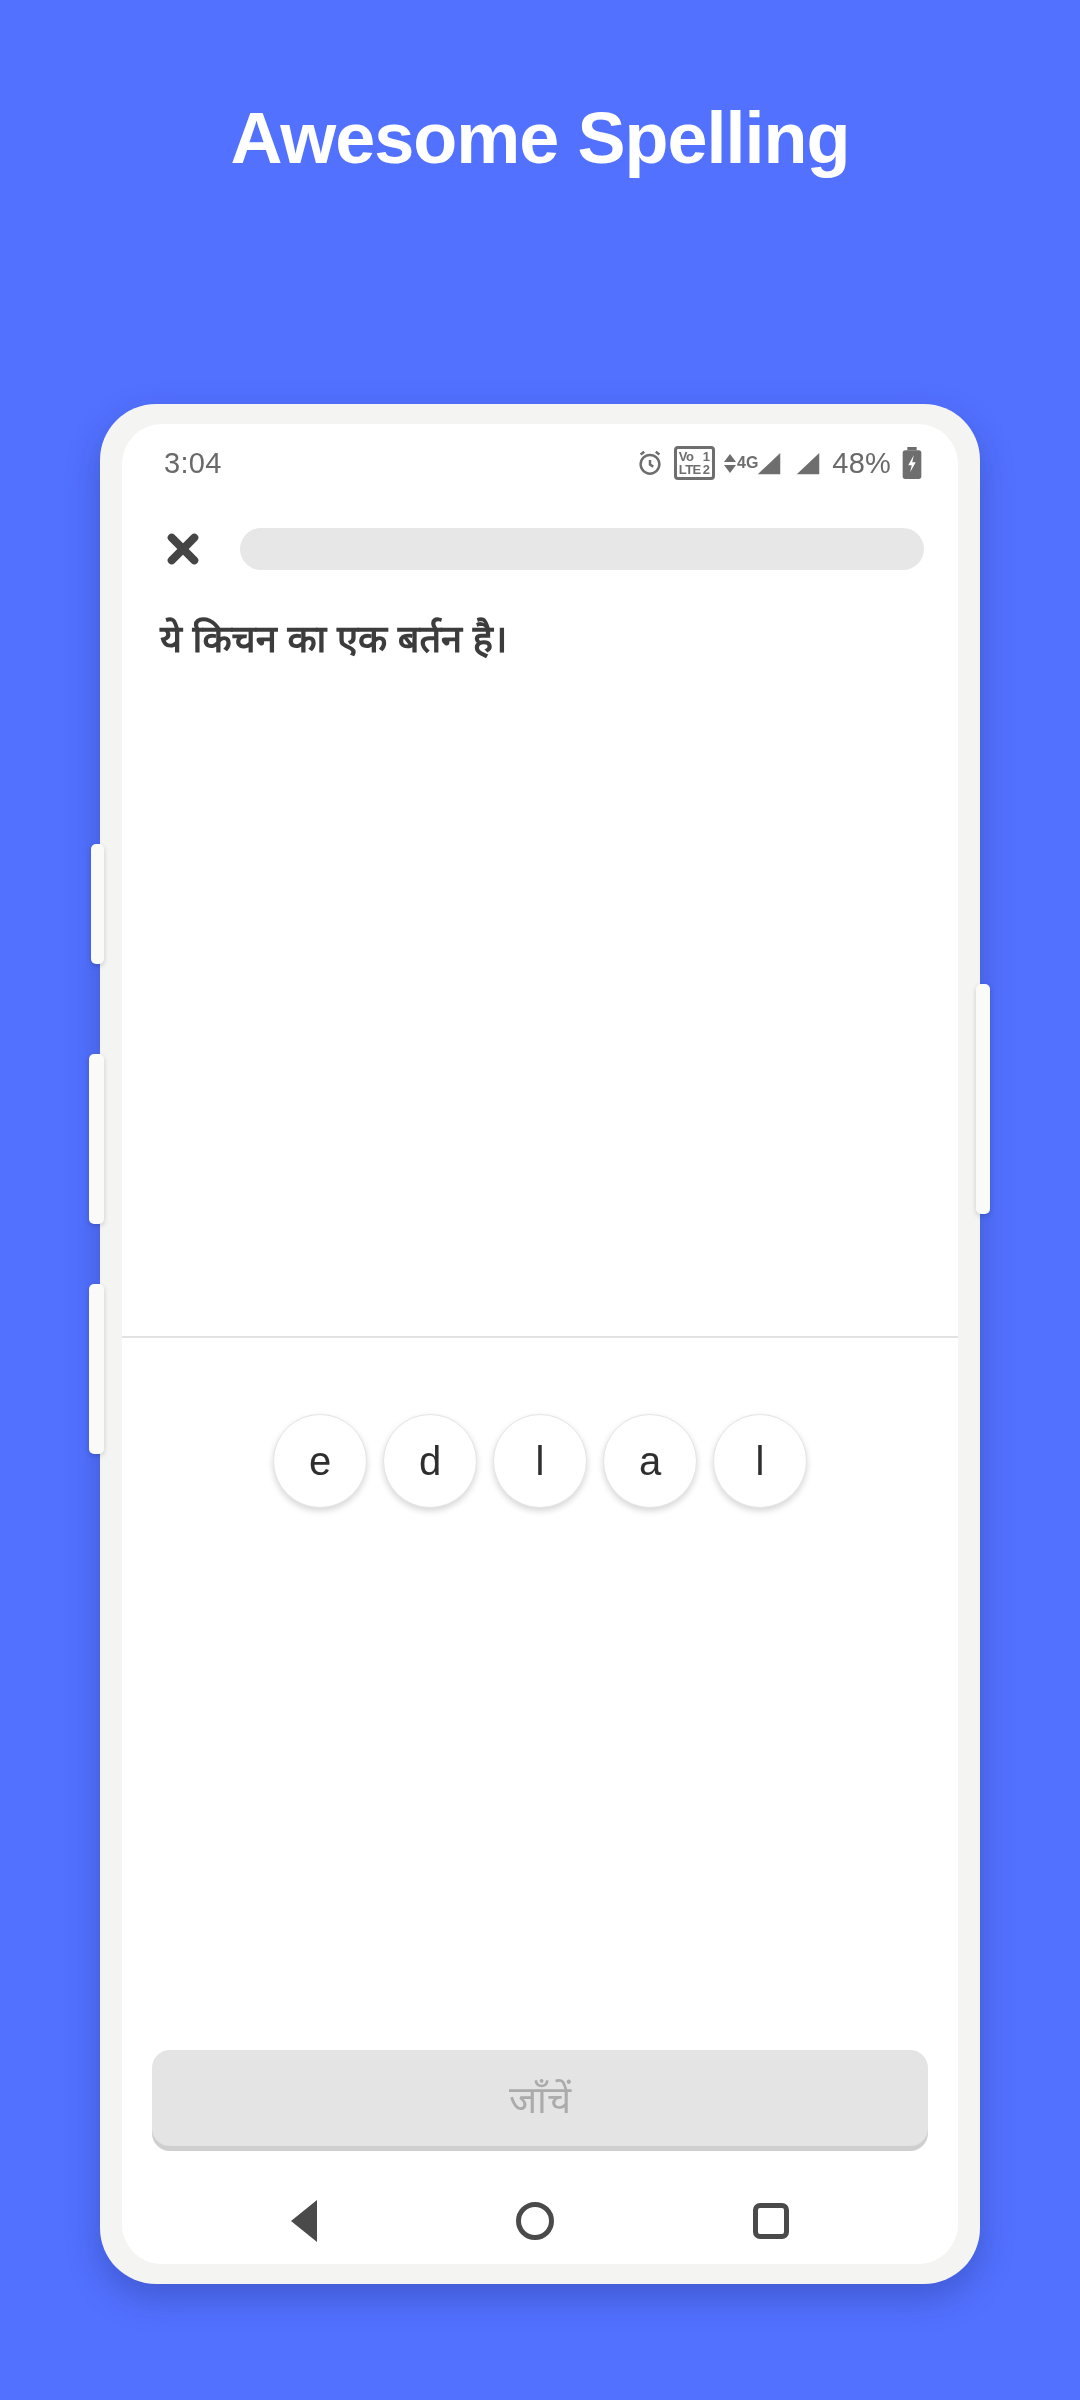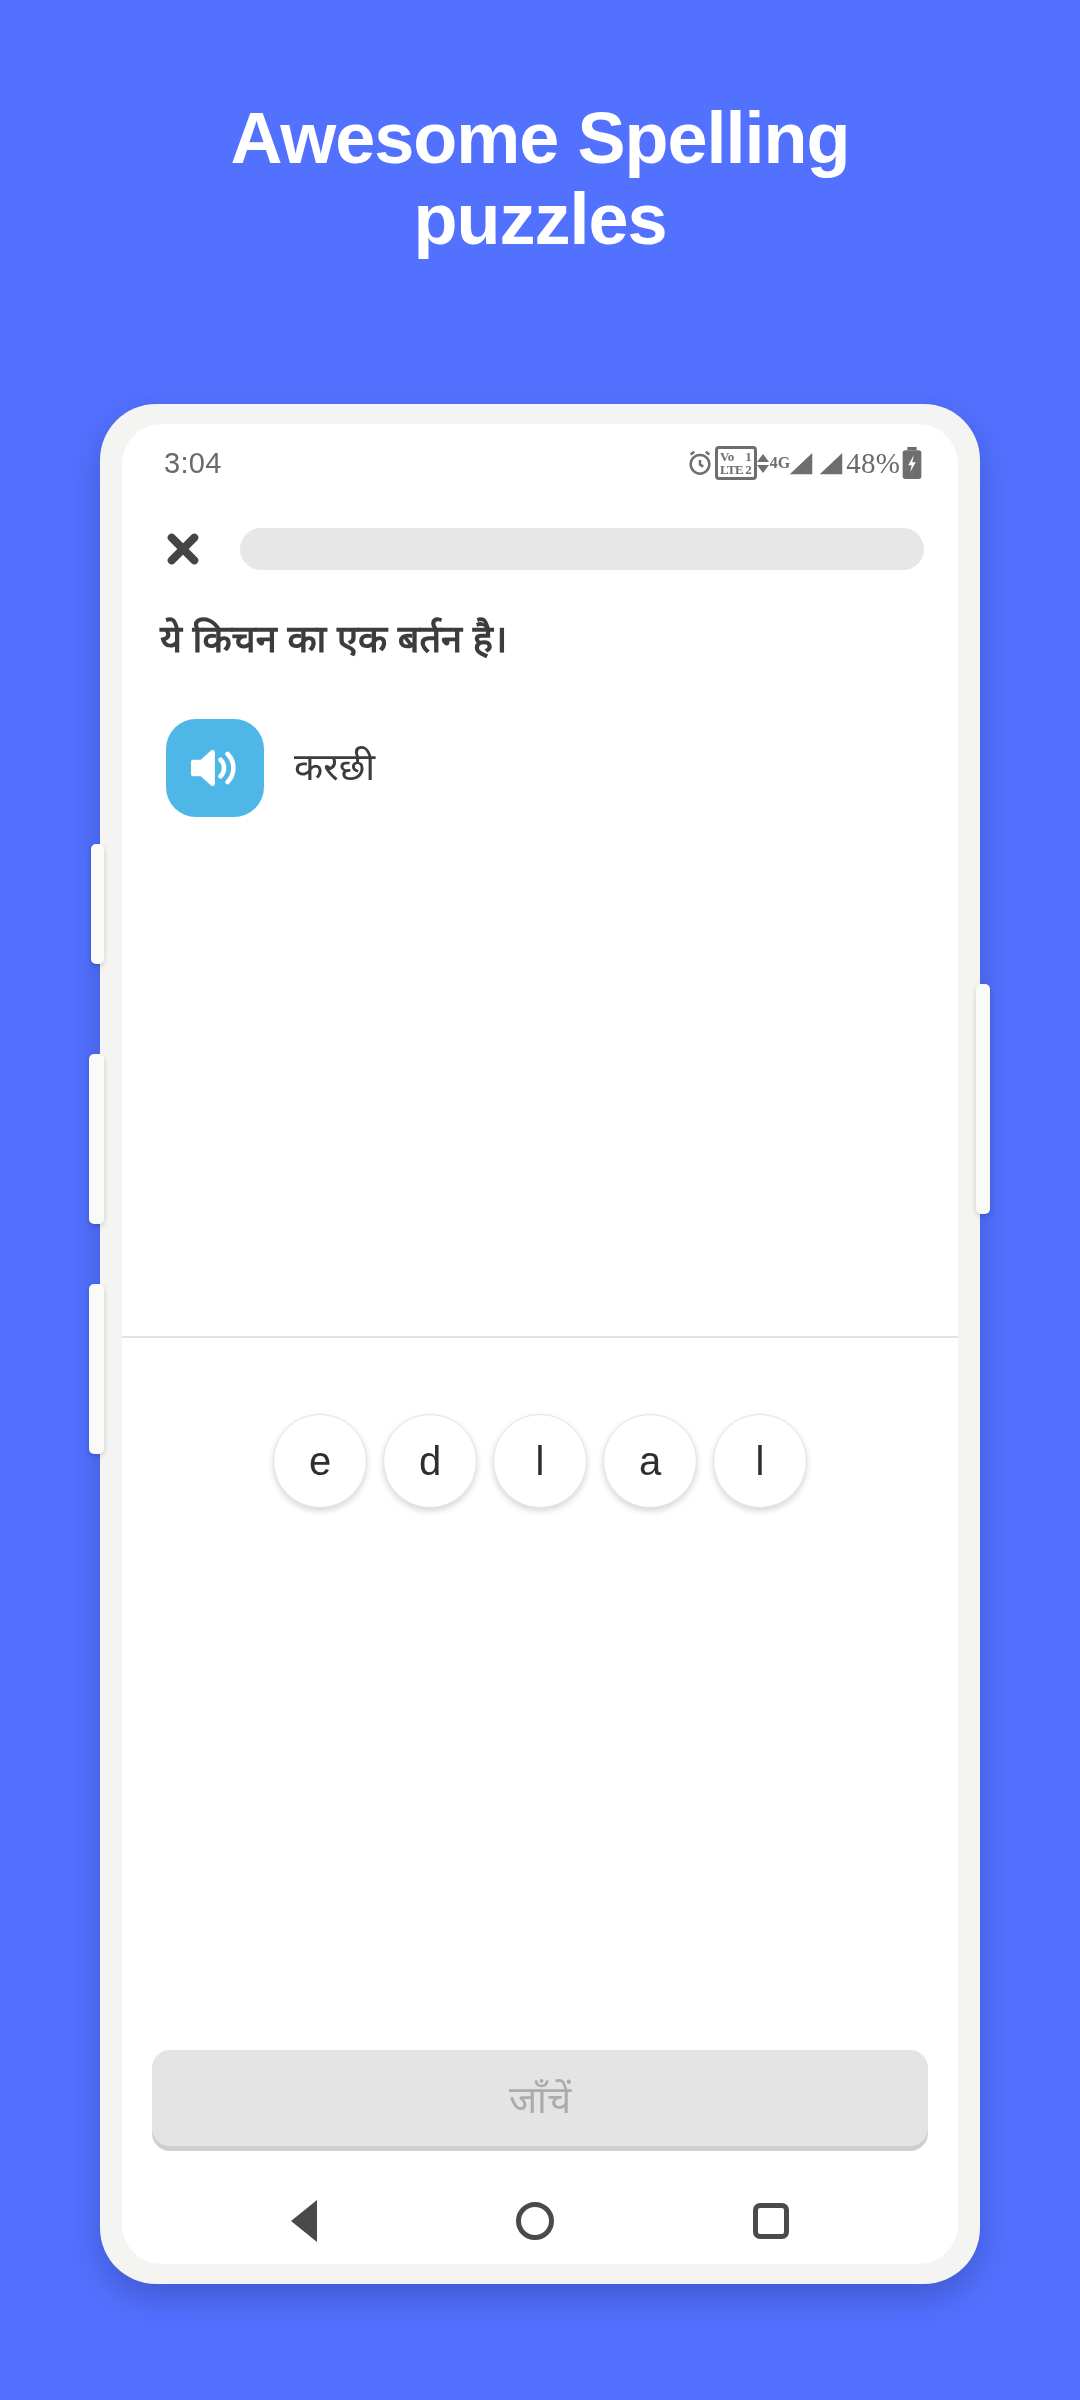--- a/index.html
+++ b/index.html
@@ -47,21 +47,21 @@
 
   
   .statusbar {
     position:absolute; top:0; left:0; width:836px; height:78px;
     display:flex; align-items:center;
     padding:0 34px 0 42px;
     color:#6A6A6A;
   }
   .sb-time { font-size:29px; letter-spacing:.3px; }
   .sb-right {
-    margin-left:auto; display:flex; align-items:center; font-family:Liberation Serif, serif;
+    margin-left:auto; display:flex; align-items:center; gap:9px;
   }
   .sb-pct { font-size:29px; letter-spacing:.2px; }
   .sb-ico { display:flex; align-items:center; }
   .volte-box {
     display:flex; align-items:center;
     border:3px solid #6E6E6E; border-radius:4px;
     padding:1px 2px; line-height:1;
   }
   .volte-l {
     display:flex; flex-direction:column;
@@ -175,21 +175,20 @@
   .nav-recent {
     width:36px; height:36px; border-radius:7px;
     border:5px solid #4A4A4A;
   }
 </style>
 </head>
 <body>
 
 <div class="headline">
   <span class="line">Awesome Spelling</span>
-  <span class="line">puzzles</span>
 </div>
 
 <div class="phone">
 
   <div class="btn-side btn-left-1"></div>
   <div class="btn-side btn-left-2"></div>
   <div class="btn-side btn-left-3"></div>
   <div class="btn-side btn-right-1"></div>
 
   <div class="phone-inner">
@@ -251,30 +250,20 @@
 
     <div class="topbar">
       <div class="close-x"></div>
       <div class="progress-track">
         <div class="progress-fill" style="width: 0%;"></div>
       </div>
     </div>
 
     <div class="question">ये किचन का एक बर्तन है।</div>
 
-    <div class="audio-row">
-      <div class="audio-btn">
-        <svg width="58" height="58" viewBox="0 0 24 24" fill="none" stroke="#FFFFFF" stroke-width="1.9" stroke-linecap="round" stroke-linejoin="round">
-          <polygon points="3,9.5 6.5,9.5 11,5.5 11,18.5 6.5,14.5 3,14.5" fill="#FFFFFF" stroke="#FFFFFF"></polygon>
-          <path d="M14.3 8.6a4.7 4.7 0 0 1 0 6.8"></path>
-          <path d="M17.2 6.2a8.2 8.2 0 0 1 0 11.6"></path>
-        </svg>
-      </div>
-      <div class="audio-word">करछी</div>
-    </div>
 
     <div class="divider"></div>
 
     <div class="tile-row">
       <div class="tile">e</div>
       <div class="tile">d</div>
       <div class="tile">l</div>
       <div class="tile">a</div>
       <div class="tile">l</div>
     </div>

